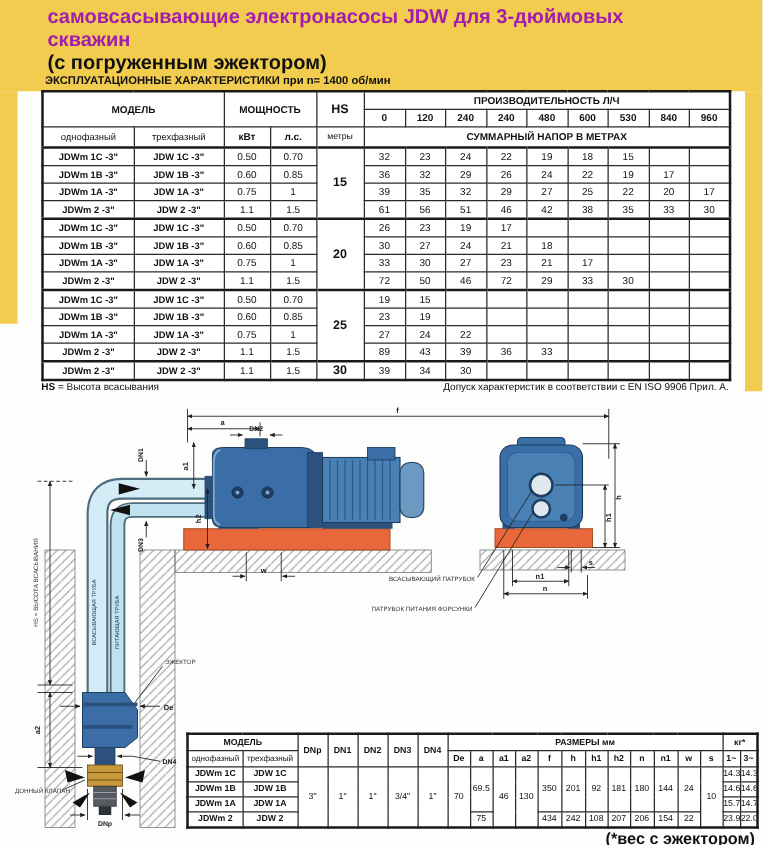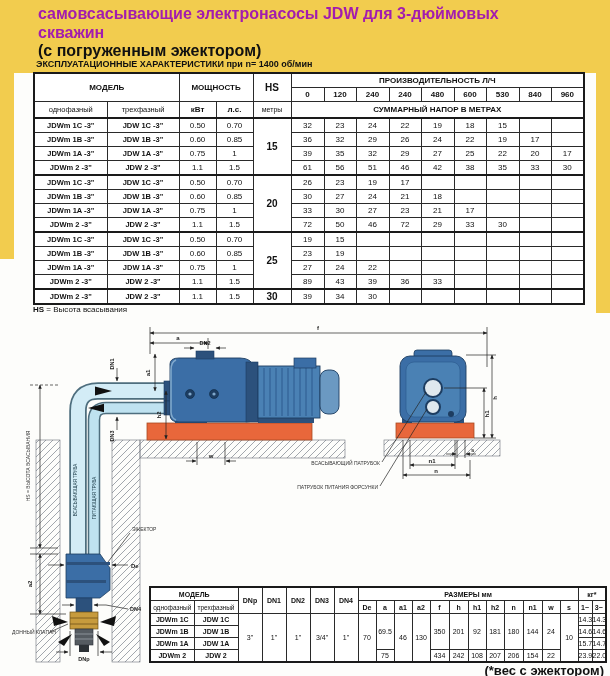--- a/index.html
+++ b/index.html
@@ -301,20 +301,21 @@
           <td></td>
           <td></td>
           <td></td>
           <td></td>
           <td></td>
         </tr>
       </tbody>
   </table>
 
   <div class="fn-left"><b>HS</b><span> = Высота всасывания</span></div>
+  <div class="fn-right">Допуск характеристик в соответствии с EN ISO 9906 Прил.  А.</div>
 
   <svg class="drawing" width="610" height="358" viewBox="0 0 610 358">
     <defs>
       <pattern id="hatch" patternUnits="userSpaceOnUse" width="7" height="7">
         <path d="M0,7 L7,0" stroke="#979da4" stroke-width="0.9"></path>
       </pattern>
       <marker id="ae" orient="auto" markerWidth="7" markerHeight="6" refX="5.5" refY="2.5">
         <path d="M0,0 L6,2.5 L0,5 z" fill="#222"></path>
       </marker>
       <marker id="as" orient="auto-start-reverse" markerWidth="7" markerHeight="6" refX="5.5" refY="2.5">

